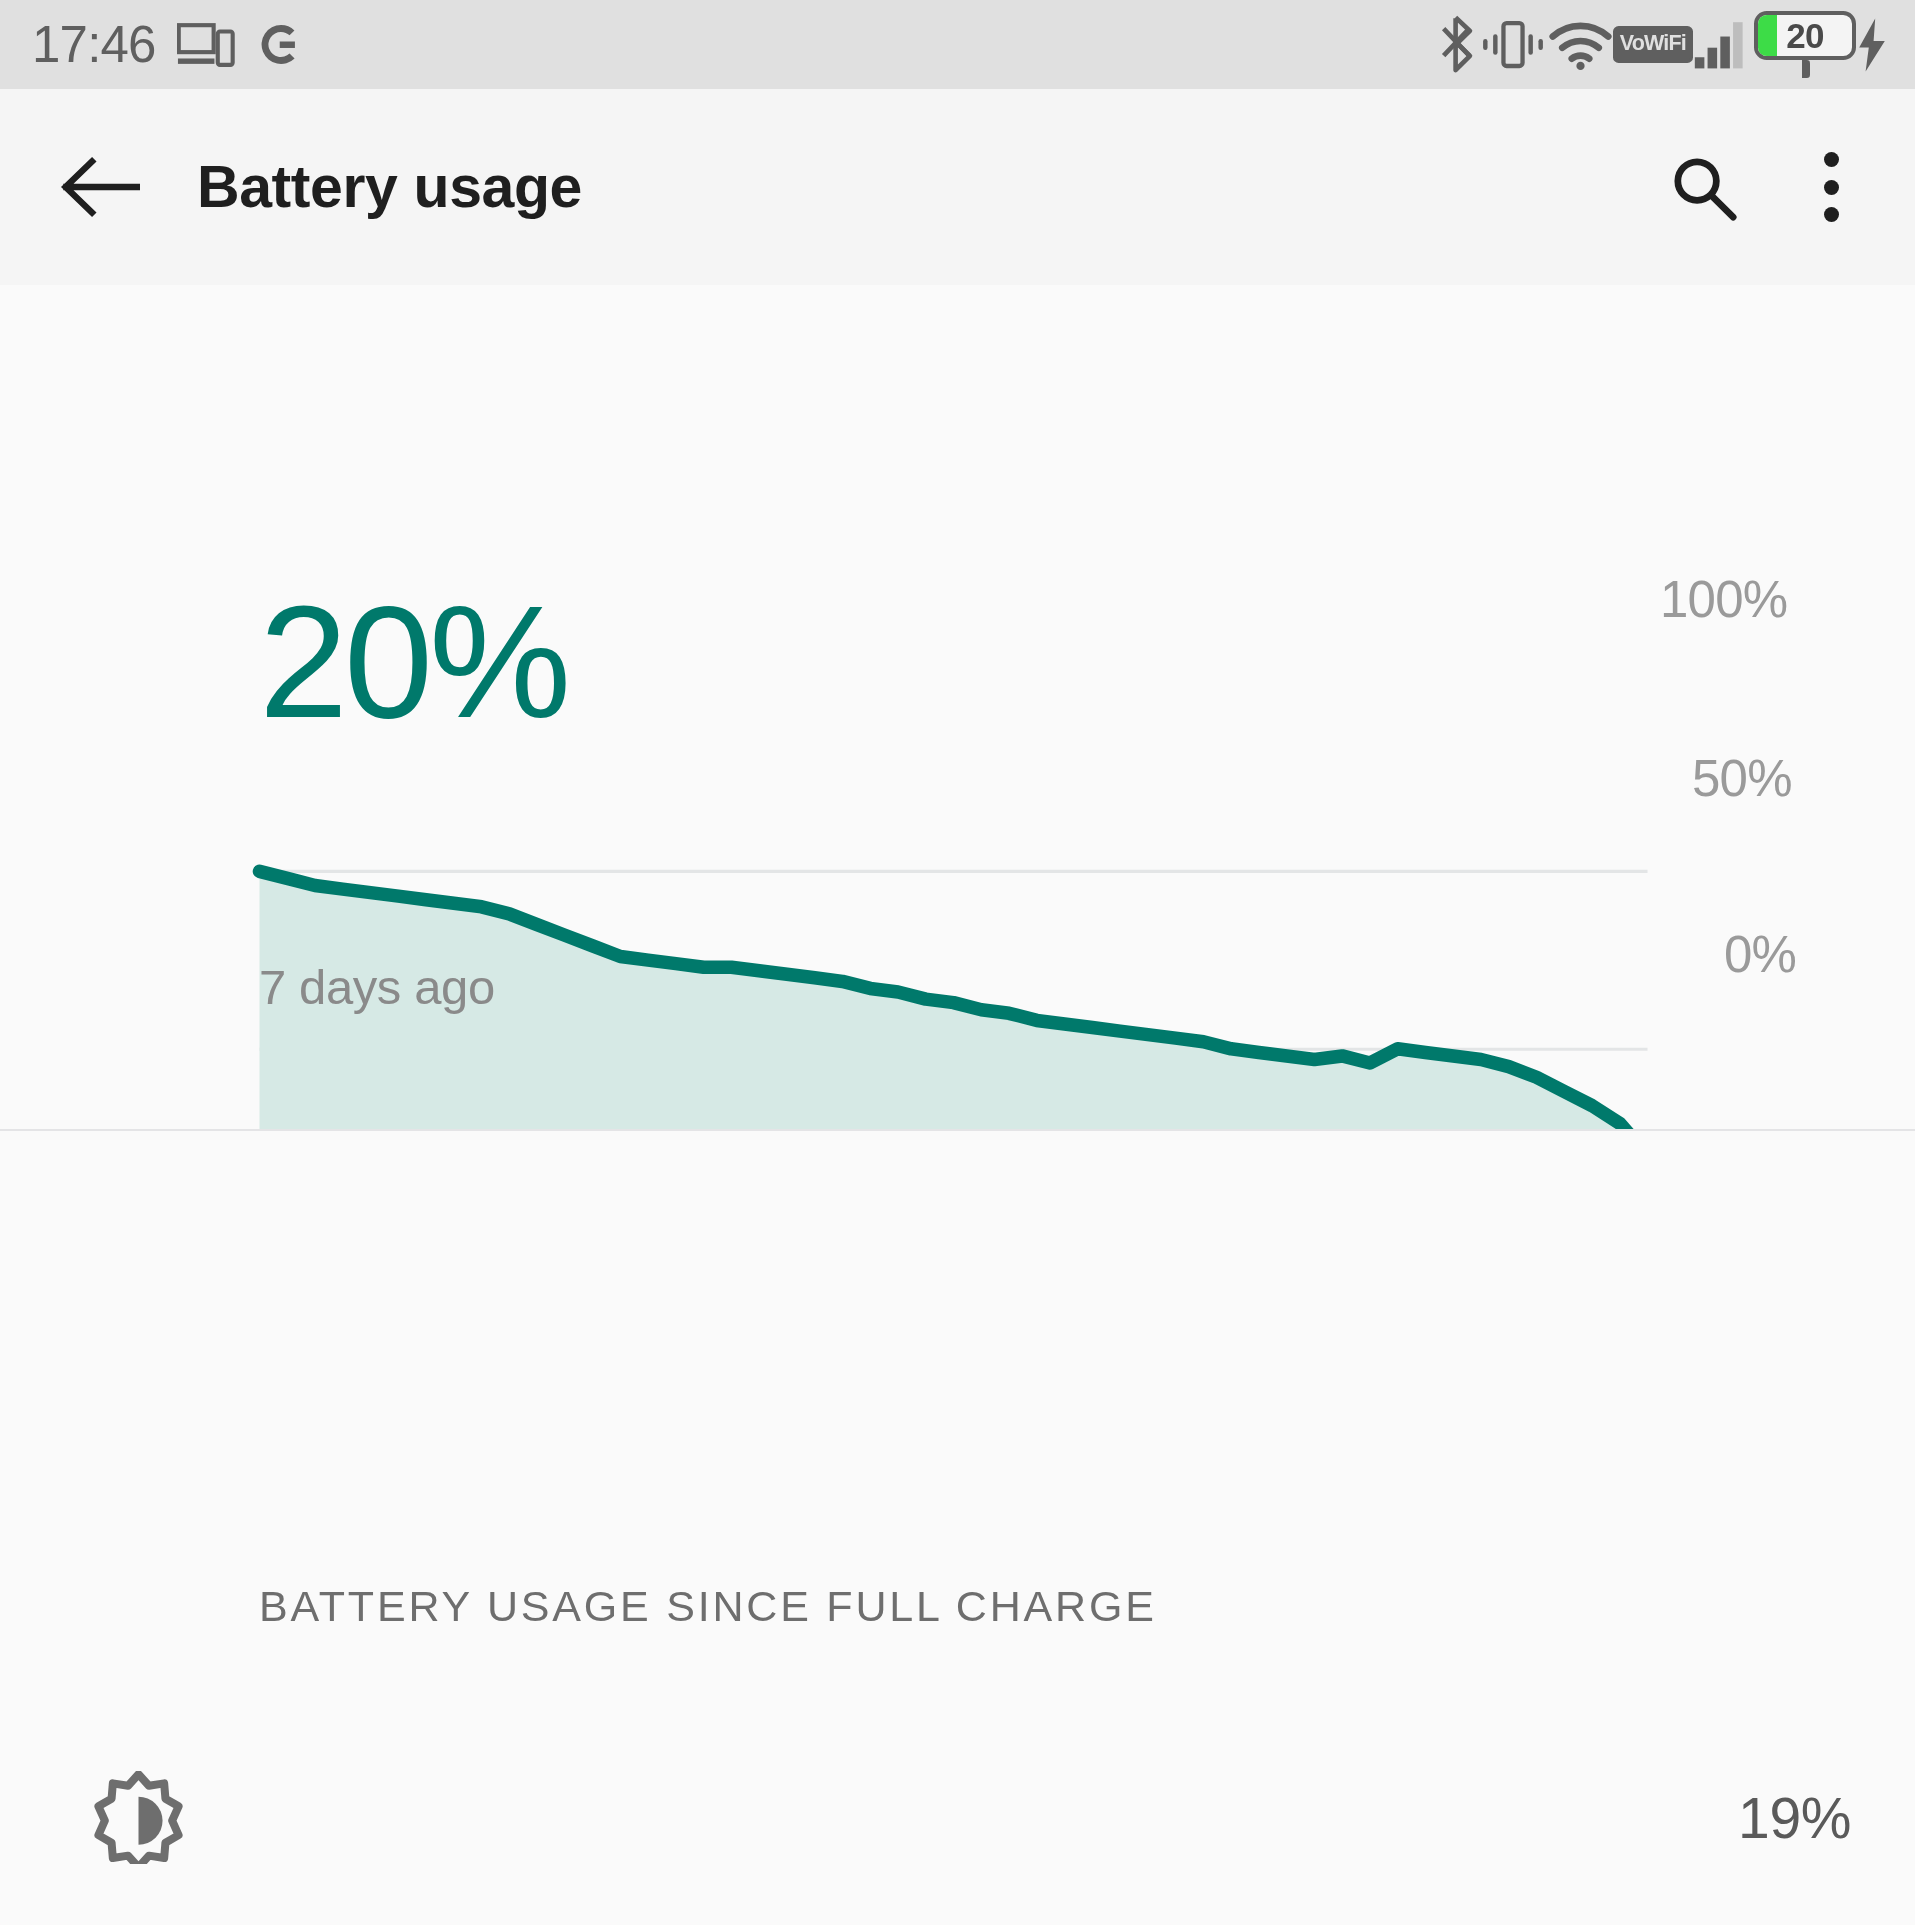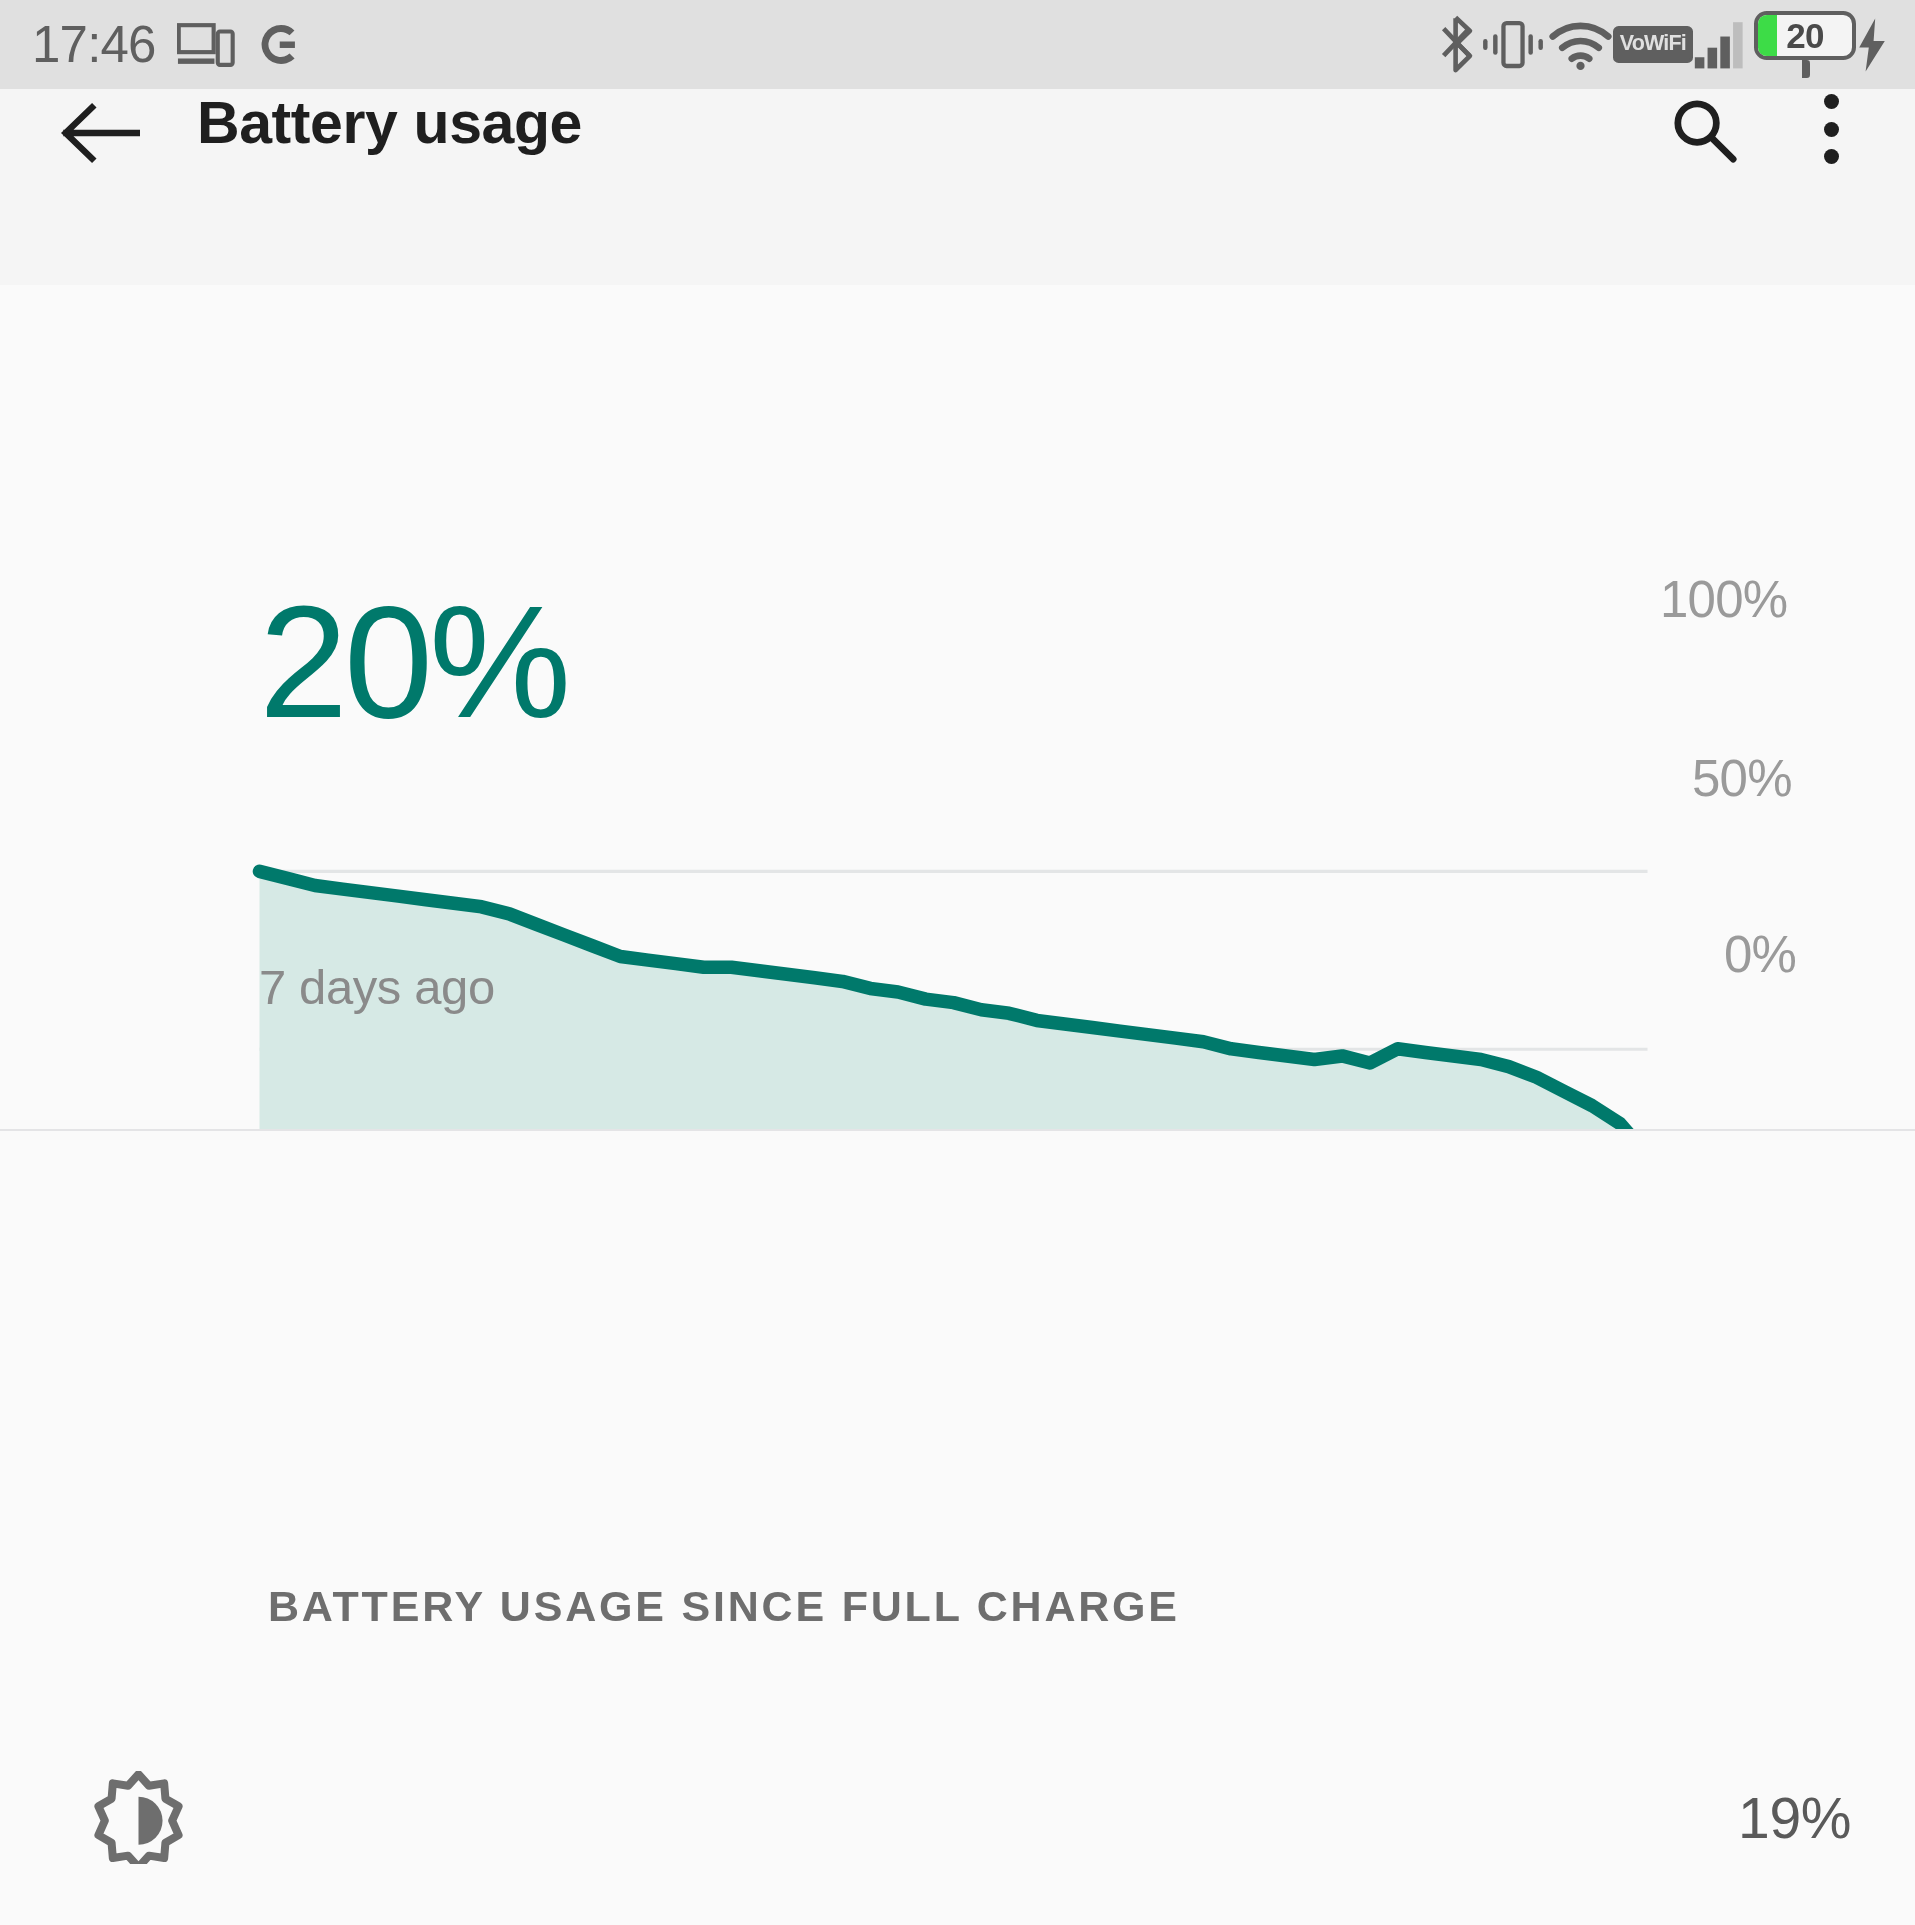--- a/index.html
+++ b/index.html
@@ -43,21 +43,21 @@
   }
   .batt-tip{
     width:8px; height:17.6px; background:#5f5f5f;
     border-radius:0 3.2px 3.2px 0; margin-left:2.4px;
   }
 
   
   .app-bar{
     position:absolute; left:0; top:89px; width:1915px; height:196px;
     background:#f5f5f5;
-    display:flex; align-items:flex-start;
+    display:flex; align-items:center;
     padding:0 44px 0 56px;
   }
   .back-btn{ width:88px; height:88px; display:flex; align-items:center; justify-content:center; cursor:pointer; }
   .app-title{
     font-size:59px; color:#1f1f1f; font-weight:bold;
     margin-left:53px; letter-spacing:-0.4px; white-space:nowrap;
   }
   .app-actions{ margin-left:auto; display:flex; align-items:center; gap:48px; }
   .act-btn{ width:80px; height:80px; display:flex; align-items:center; justify-content:center; cursor:pointer; }
   .dots-v{ display:flex; flex-direction:column; gap:12.8px; align-items:center; }
@@ -89,21 +89,21 @@
   }
 
   .divider{
     position:absolute; left:0; top:844px; width:1915px; height:1.6px;
     background:#e4e4e6;
   }
 
   
   .section-head{
     position:absolute; left:259px; top:1297px;
-    font-size:43px; color:#6e6e6e; letter-spacing:2.8px; font-weight:700;margin-left:9px;
+    font-size:43px; color:#6e6e6e; letter-spacing:2.8px; font-weight:400;
   }
 
   
   .row{
     position:absolute; left:0; width:1915px; height:263px;
     display:flex; align-items:center; padding:0 64px 0 70px;
     cursor:pointer;
   }
   .row-icon{ width:136px; display:flex; align-items:center; justify-content:center; }
   .row-text{ margin-left:24px; display:flex; flex-direction:column; gap:11.2px; }

